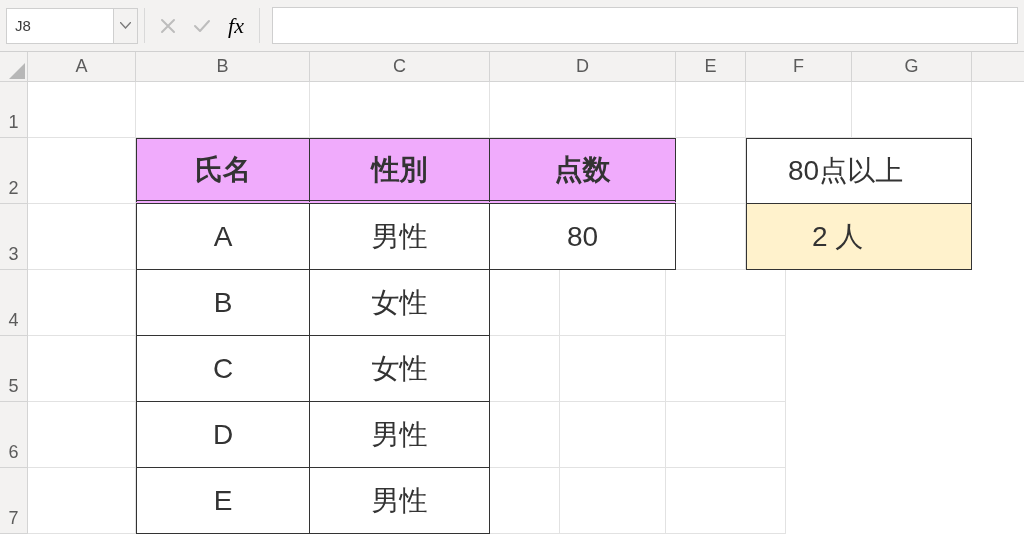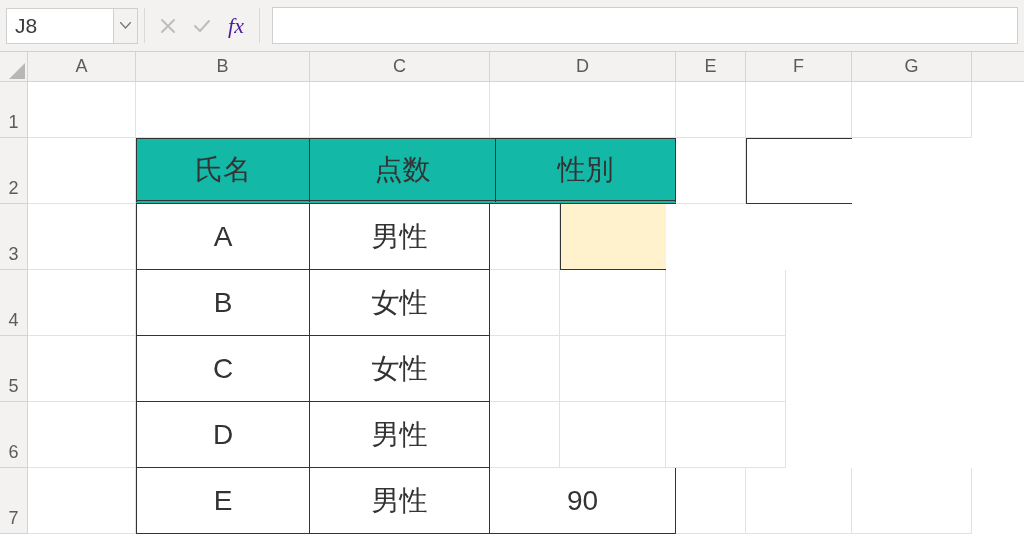--- a/index.html
+++ b/index.html
@@ -26,21 +26,21 @@
     padding-left: 6px;
   }
   .name-box {
     width: 108px;
     height: 36px;
     background: #ffffff;
     border: 1px solid #cfcfcf;
     display: flex;
     align-items: center;
     padding: 0 8px;
-    font-size: 21px;
+    font-size: 15px;
     color: #3b3b3b;
   }
   .name-box-dd {
     width: 24px;
     height: 36px;
     background: #f3f2f1;
     border-top: 1px solid #cfcfcf;
     border-right: 1px solid #cfcfcf;
     border-bottom: 1px solid #cfcfcf;
     display: flex;
@@ -55,21 +55,21 @@
   .fb-btn {
     width: 34px;
     display: flex;
     align-items: center;
     justify-content: center;
     color: #b1b1b1;
     font-size: 20px;
   }
   .fb-btn.fx {
     font-style: italic;
-    color: #4c1d95;
+    color: #000000;
     font-family: "Times New Roman", serif;
     font-size: 22px;
     font-weight: 400;
   }
   .formula-input {
     flex: 1;
     background: #ffffff;
     border: 1px solid #cfcfcf;
     margin: 7px 6px 7px 6px;
     padding: 0 8px;
@@ -149,21 +149,21 @@
   .cB { width: 174px; }
   .cC { width: 180px; }
   .cD { width: 186px; }
   .cE { width: 70px; }
   .cF { width: 106px; }
   .cG { width: 120px; }
   .tb-t { border-top: 1px solid #333 !important; }
   .tb-b { border-bottom: 1px solid #333 !important; }
   .tb-l { border-left: 1px solid #333 !important; }
   .tb-r { border-right: 1px solid #333 !important; }
-  .hdrfill { background: #14b8a6; }
+  .hdrfill { background: #f0abfc; font-weight: bold; }
   .dbl-b { border-bottom: 4px double #333 !important; }
 
   
   .box-t { border-top: 1px solid #333 !important; }
   .box-b { border-bottom: 1px solid #333 !important; }
   .box-l { border-left: 1px solid #333 !important; }
   .box-r { border-right: 1px solid #333 !important; }
   .ylfill { background: #fff2cc; }
 
   
@@ -255,43 +255,52 @@
     </div>
 
     <div class="row">
       <div class="row-h">
           <span>2</span>
         </div>
       <div class="cell cA"></div>
       <div class="cell cB tb-t tb-l tb-r dbl-b hdrfill">
           <span>氏名</span>
         </div>
+      <div class="cell cC tb-t tb-r dbl-b hdrfill">
+          <span>性別</span>
+        </div>
       <div class="cell cD tb-t tb-r dbl-b hdrfill">
           <span>点数</span>
         </div>
-      <div class="cell cC tb-t tb-r dbl-b hdrfill">
-          <span>性別</span>
-        </div>
       <div class="cell cE"></div>
       <div class="cell cF box-t box-l box-b merge-r"></div>
+      <div class="cell cG box-t box-r box-b merge-l" style="justify-content:flex-start;">
+          <span style="position:relative; left:-64px; white-space:nowrap;">80点以上</span>
+        </div>
     </div>
 
     <div class="row">
       <div class="row-h">
           <span>3</span>
         </div>
       <div class="cell cA"></div>
       <div class="cell cB tb-l tb-r tb-b">
           <span>A</span>
         </div>
       <div class="cell cC tb-r tb-b">
           <span>男性</span>
         </div>
+      <div class="cell cD tb-r tb-b">
+          <span>80</span>
+        </div>
       <div class="cell cE"></div>
       <div class="cell cF ylfill box-l box-b merge-r"></div>
+      <div class="cell cG ylfill box-r box-b merge-l" style="justify-content:flex-start;">
+          <span style="position:relative; left:-40px; white-space:nowrap;">2 人</span>
+        </div>
     </div>
 
     <div class="row">
       <div class="row-h">
           <span>4</span>
         </div>
       <div class="cell cA"></div>
       <div class="cell cB tb-l tb-r tb-b">
           <span>B</span>
         </div>
@@ -339,22 +348,19 @@
       <div class="row-h">
           <span>7</span>
         </div>
       <div class="cell cA"></div>
       <div class="cell cB tb-l tb-r tb-b">
           <span>E</span>
         </div>
       <div class="cell cC tb-r tb-b">
           <span>男性</span>
         </div>
-      <div class="cell cD tb-r tb-b">
-          <span>90</span>
-        </div>
       <div class="cell cE"></div>
       <div class="cell cF"></div>
       <div class="cell cG"></div>
     </div>
 
   </div>
 </div>
 
 </body></html>

